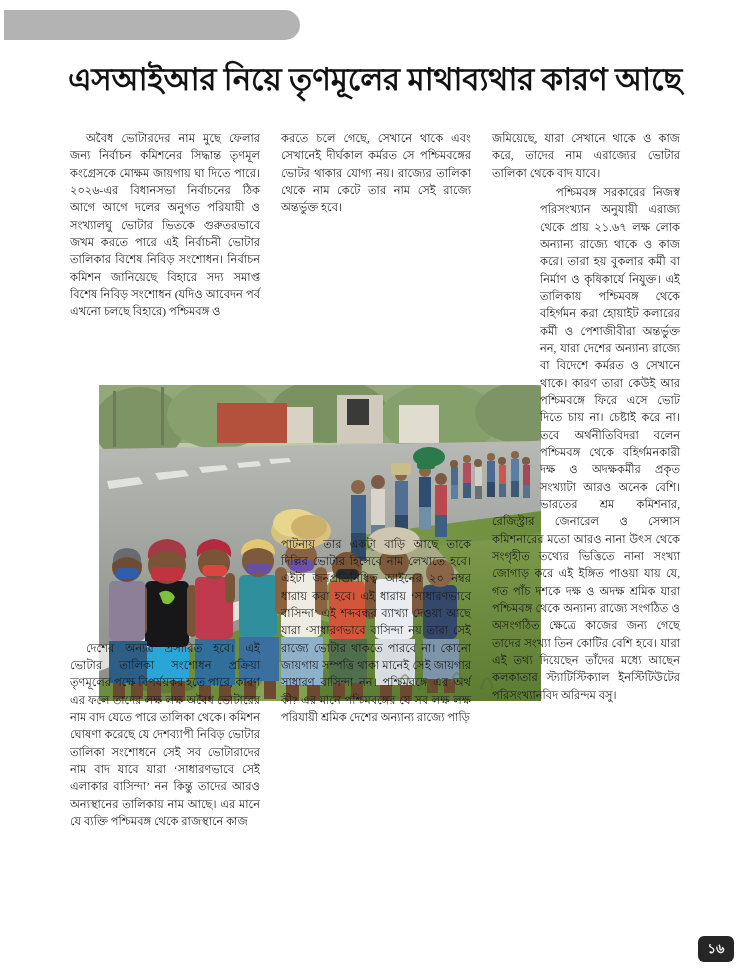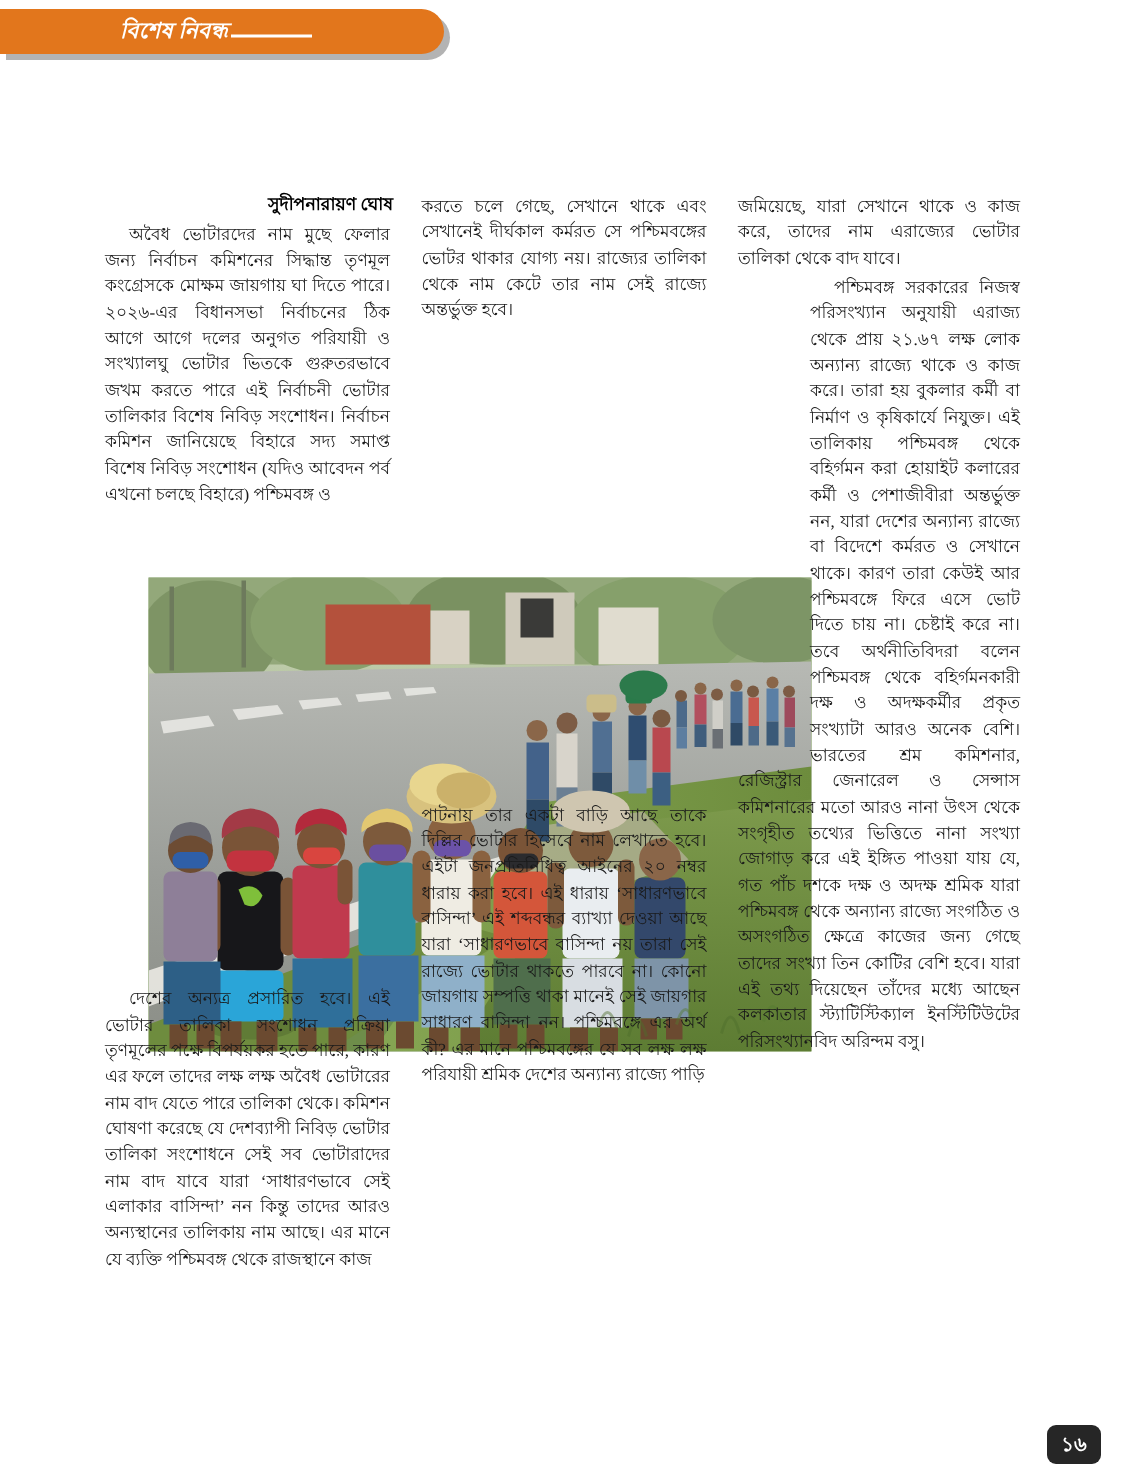--- a/index.html
+++ b/index.html
@@ -169,47 +169,44 @@
     color: #ffffff;
     font-family: "Liberation Serif", "DejaVu Serif", serif;
     font-weight: bold;
     font-size: 12.5px;
     white-space: nowrap;
     letter-spacing: 0.3px;
   }
   .page-number {
     position: absolute;
     right: 16px;
-    bottom: 0;
+    bottom: 14px;
     width: 36px;
     height: 26px;
     background: #262626;
     border-radius: 6px;
     color: #ffffff;
     font-family: "Liberation Serif", "DejaVu Serif", serif;
     font-weight: bold;
     font-size: 13px;
     display: flex;
     align-items: center;
     justify-content: center;
   }
 </style>
 </head>
 <body>
 
 <div class="page">
 
   <div class="badge-wrap">
     <div class="badge-shadow"></div>
-    <div class="badge">
-      <span class="badge-label">বিশেষ নিবন্ধ</span>
-      <span class="badge-rule"></span>
-    </div>
   </div>
 
+  <div class="headline">এসআইআর নিয়ে তৃণমূলের মাথাব্যথার কারণ আছে</div>
 
   <div class="photo">
     <svg viewBox="0 0 442 316" preserveAspectRatio="none">
       <defs>
         <linearGradient id="skyG" x1="0" y1="0" x2="0" y2="1">
           <stop offset="0%" stop-color="#cfd9c2"></stop>
           <stop offset="100%" stop-color="#a9bb8e"></stop>
         </linearGradient>
         <linearGradient id="roadG" x1="0" y1="0" x2="0" y2="1">
           <stop offset="0%" stop-color="#b7b9b4"></stop>
@@ -425,21 +422,20 @@
         <path d="M352 298 q6 -20 12 0" stroke="#557a31" stroke-width="2" fill="none"></path>
         <path d="M382 304 q6 -22 12 0" stroke="#4e6e2c" stroke-width="2" fill="none"></path>
         <path d="M410 296 q6 -20 12 0" stroke="#557a31" stroke-width="2" fill="none"></path>
       </g>
     </svg>
   </div>
 
   <div class="columns">
 
     <div class="col col-1">
-      <span class="byline">সুদীপনারায়ণ ঘোষ</span>
       <p class="para">অবৈধ ভোটারদের নাম মুছে ফেলার জন্য নির্বাচন কমিশনের সিদ্ধান্ত তৃণমূল কংগ্রেসকে মোক্ষম জায়গায় ঘা দিতে পারে। ২০২৬-এর বিধানসভা নির্বাচনের ঠিক আগে আগে দলের অনুগত পরিযায়ী ও সংখ্যালঘু ভোটার ভিতকে গুরুতরভাবে জখম করতে পারে এই নির্বাচনী ভোটার তালিকার বিশেষ নিবিড় সংশোধন। নির্বাচন কমিশন জানিয়েছে বিহারে সদ্য সমাপ্ত বিশেষ নিবিড় সংশোধন (যদিও আবেদন পর্ব এখনো চলছে বিহারে) পশ্চিমবঙ্গ ও</p>
       <span class="photo-spacer-c1"></span>
       <p class="para">দেশের অন্যত্র প্রসারিত হবে। এই ভোটার তালিকা সংশোধন প্রক্রিয়া তৃণমূলের পক্ষে বিপর্যয়কর হতে পারে, কারণ এর ফলে তাদের লক্ষ লক্ষ অবৈধ ভোটারের নাম বাদ যেতে পারে তালিকা থেকে। কমিশন ঘোষণা করেছে যে দেশব্যাপী নিবিড় ভোটার তালিকা সংশোধনে সেই সব ভোটারাদের নাম বাদ যাবে যারা ‘সাধারণভাবে সেই এলাকার বাসিন্দা’ নন কিন্তু তাদের আরও অন্যস্থানের তালিকায় নাম আছে। এর মানে যে ব্যক্তি পশ্চিমবঙ্গ থেকে রাজস্থানে কাজ</p>
     </div>
 
     <div class="col col-2">
       <p class="para cont">করতে চলে গেছে, সেখানে থাকে এবং সেখানেই দীর্ঘকাল কর্মরত সে পশ্চিমবঙ্গের ভোটর থাকার যোগ্য নয়। রাজ্যের তালিকা থেকে নাম কেটে তার নাম সেই রাজ্যে অন্তর্ভুক্ত হবে।</p>
       <span class="photo-spacer-c2"></span>
       <p class="para cont">পাটনায় তার একটা বাড়ি আছে তাকে দিল্লির ভোটার হিসেবে নাম লেখাতে হবে। এইটা জনপ্রতিনিধিত্ব আইনের ২০ নম্বর ধারায় করা হবে। এই ধারায় ‘সাধারণভাবে বাসিন্দা’ এই শব্দবন্ধর ব্যাখ্যা দেওয়া আছে যারা ‘সাধারণভাবে বাসিন্দা নয় তারা সেই রাজ্যে ভোটার থাকতে পারবে না। কোনো জায়গায় সম্পত্তি থাকা মানেই সেই জায়গার সাধারণ বাসিন্দা নন। পশ্চিমবঙ্গে এর অর্থ কী? এর মানে পশ্চিমবঙ্গের যে সব লক্ষ লক্ষ পরিযায়ী শ্রমিক দেশের অন্যান্য রাজ্যে পাড়ি</p>
     </div>

